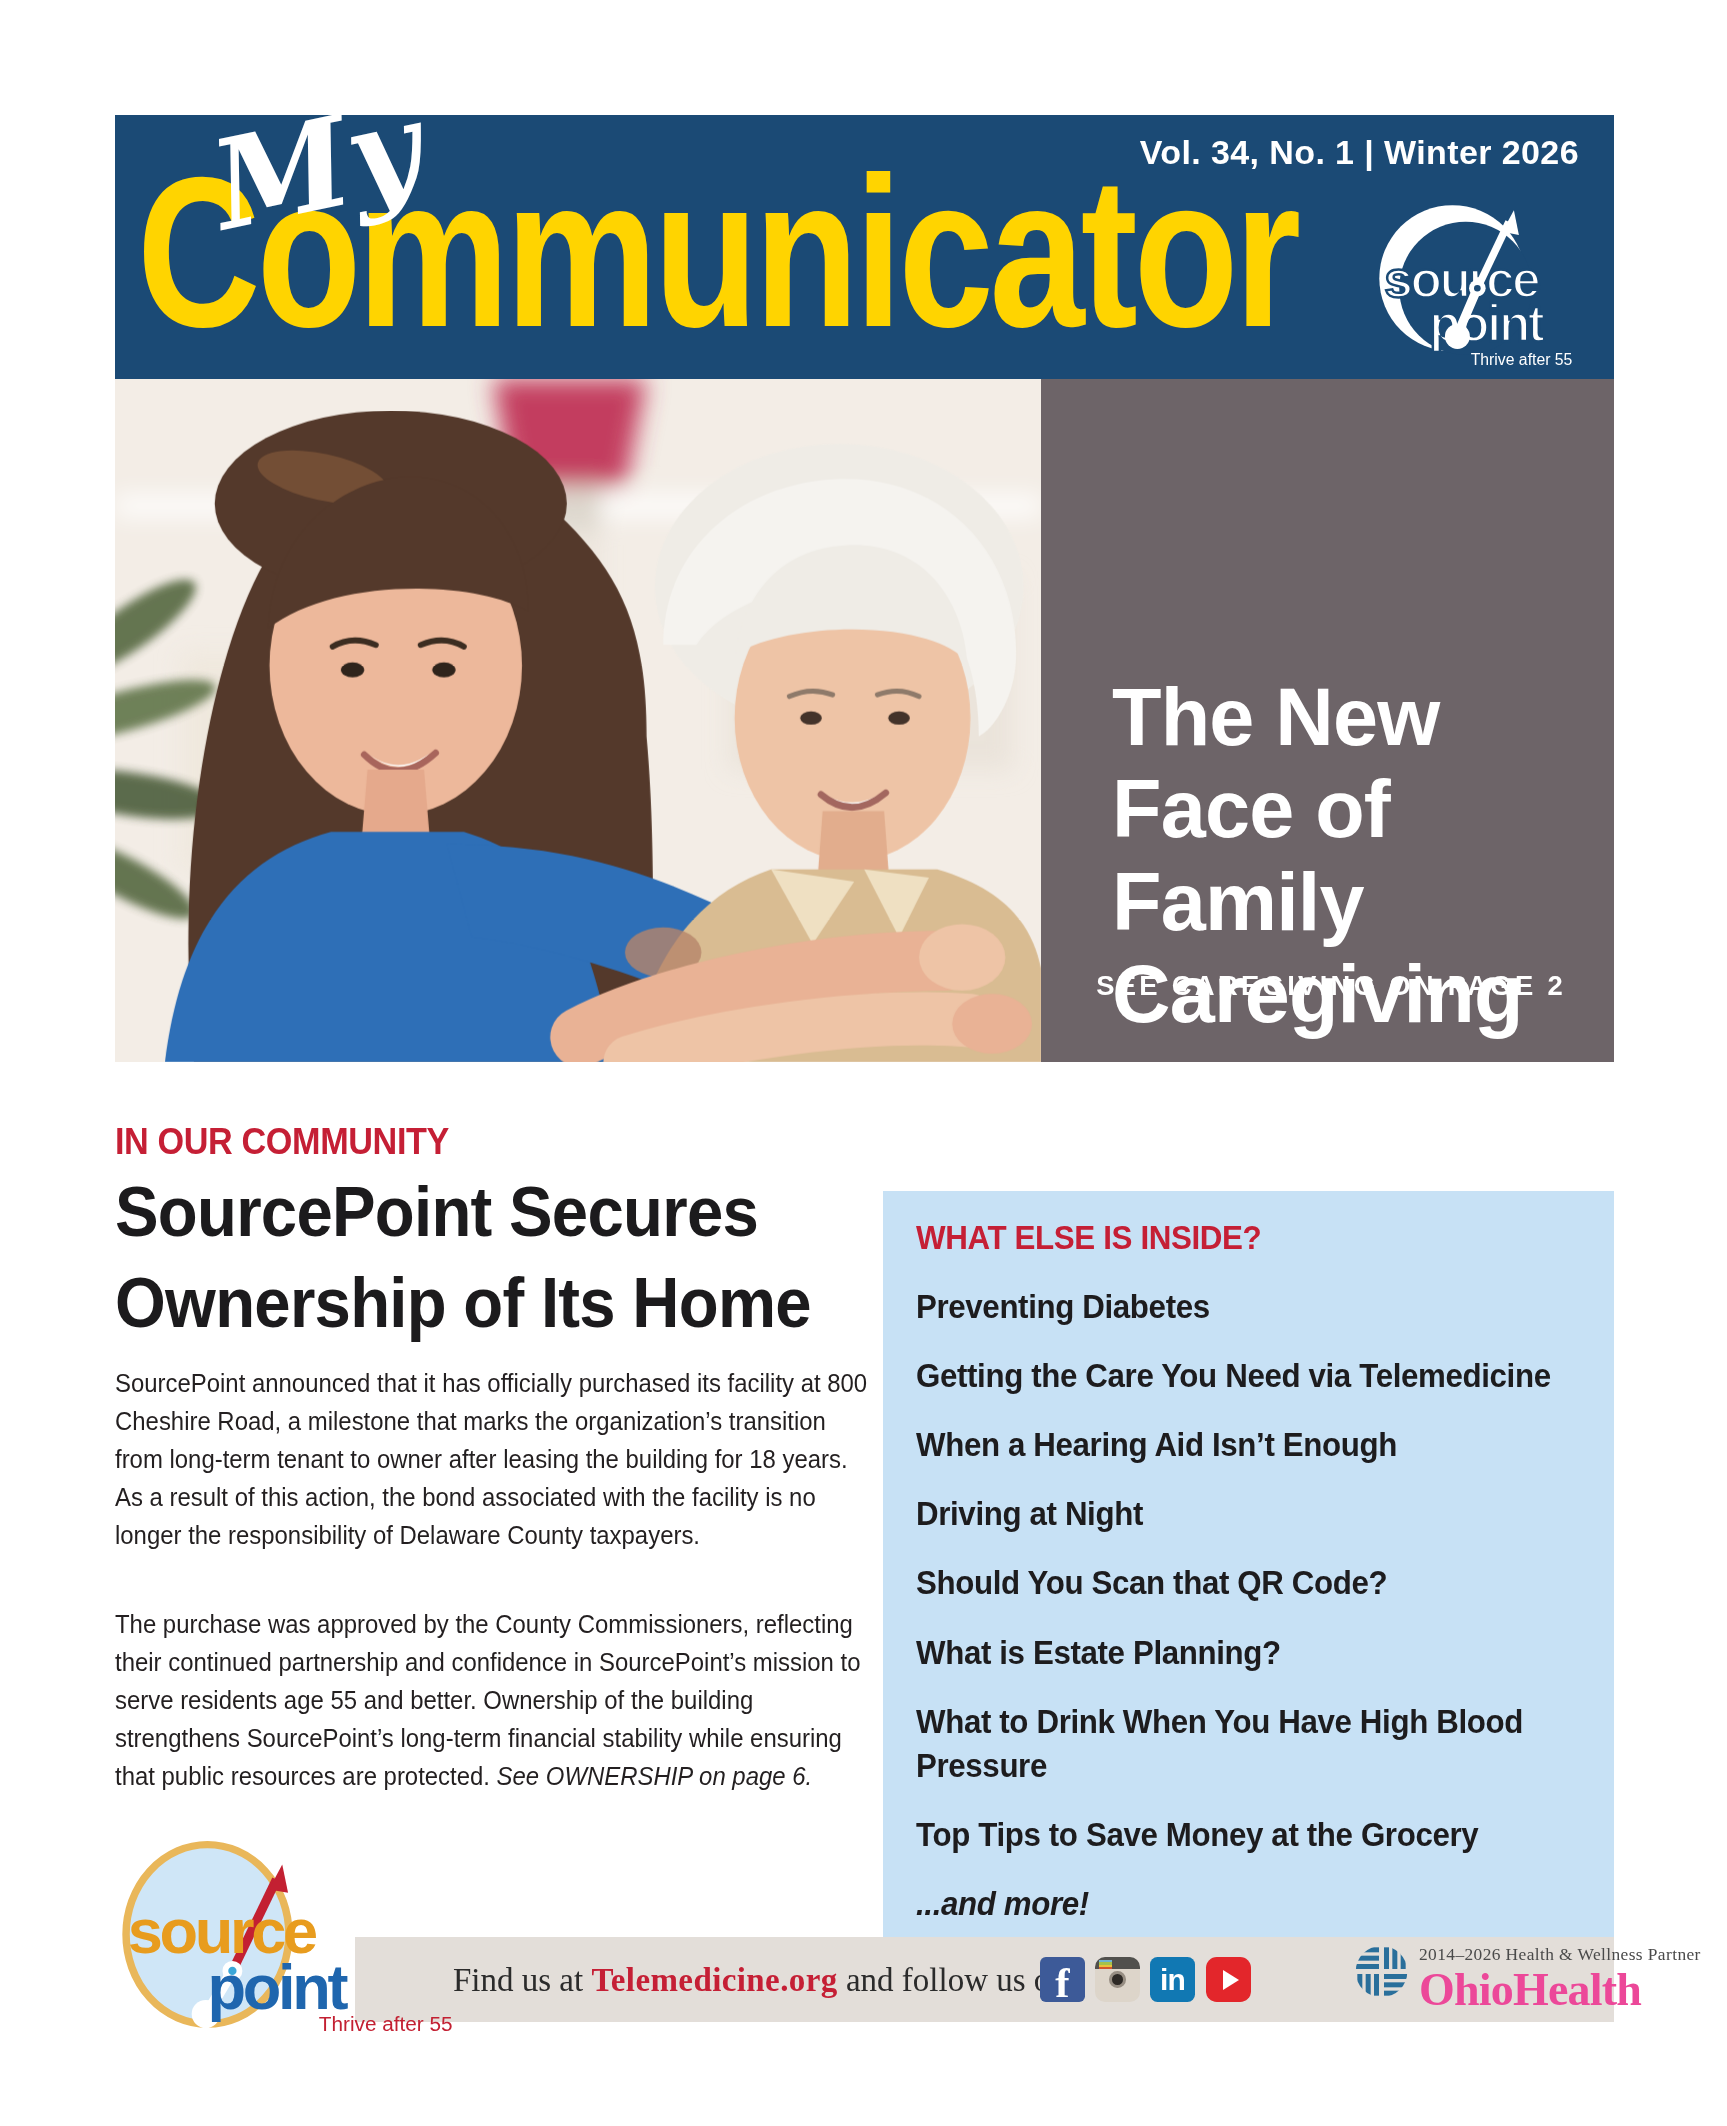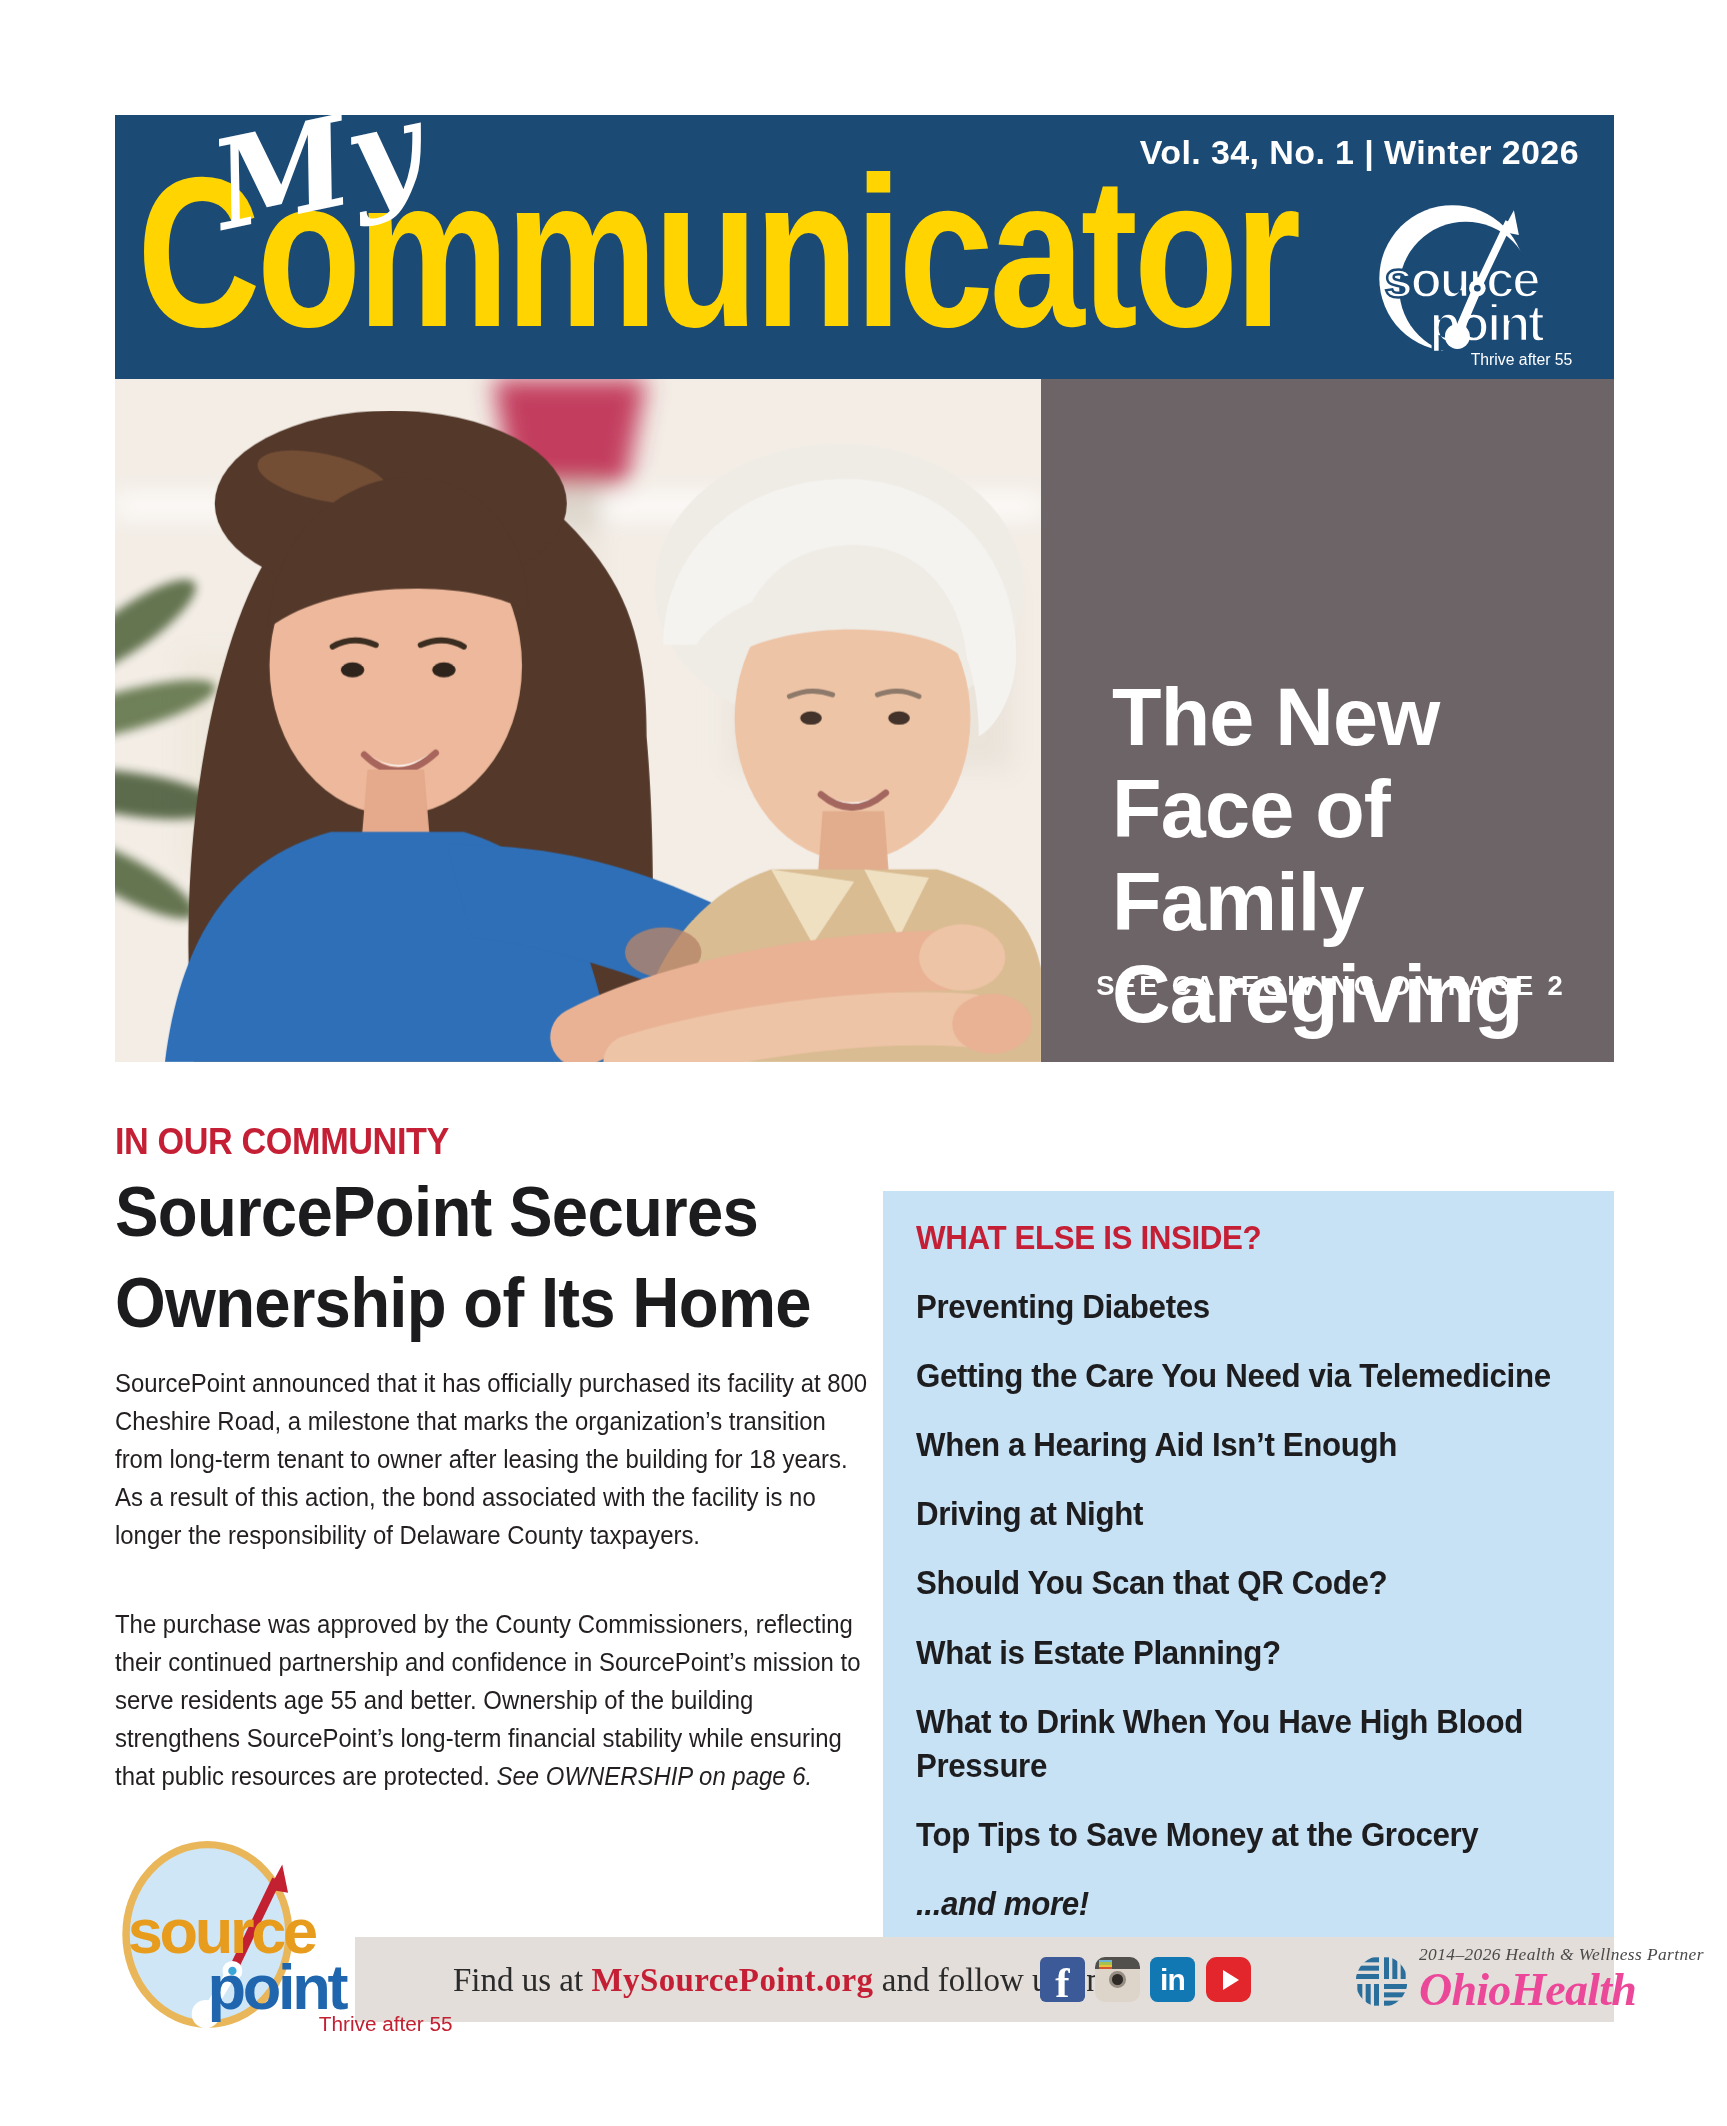--- a/index.html
+++ b/index.html
@@ -55,21 +55,21 @@
   .icon-ig::before{content:"";position:absolute;left:14px;top:14px;width:16.6px;height:16.6px;border-radius:50%;
         background:#2e2a26;border:3.3px solid #978e83;box-sizing:border-box;}
   .icon-ig::after{content:"";position:absolute;left:4.2px;top:2.5px;width:13.3px;height:9.1px;
         background:linear-gradient(180deg,#6fb3d2 0 25%,#a4c24c 25% 50%,#e9c23b 50% 75%,#d2562f 75% 100%);}
   .icon-li{left:1150px;background:#1178b3;border-radius:7.5px;color:#ffffff;font-weight:800;font-size:30px;
         text-align:center;line-height:45px;letter-spacing:-0.8px;}
   .icon-yt{left:1206px;background:#e3262b;border-radius:10.8px;position:absolute;}
   .icon-yt::before{content:"";position:absolute;left:16.6px;top:12.5px;width:0;height:0;
         border-left:16.6px solid #ffffff;border-top:10px solid transparent;border-bottom:10px solid transparent;}
 
-  .partner{position:absolute;left:1354px;top:1944px;display:flex;align-items:flex-end;font-style:italic;}
+  .partner{position:absolute;left:1354px;top:1944px;display:flex;align-items:flex-start;}
   .partner-mark{width:55px;height:55px;margin-right:10px;margin-bottom:3.3px;}
   .partner-caption{font-family:"Liberation Serif",serif;font-size:17.4px;color:#4a4a4a;letter-spacing:0.4px;margin-bottom:1.7px;}
   .partner-name{font-family:"Liberation Serif",serif;font-weight:700;font-size:46px;line-height:1.0;color:#ec4899;letter-spacing:-0.8px;}
 
   .svgtext{font-family:"Liberation Sans",sans-serif;}
 </style>
 </head>
 <body>
 
 <div class="page">
@@ -200,21 +200,21 @@
     <circle cx="120" cy="224" r="17" fill="#ffffff"></circle>
     <circle cx="152" cy="172" r="12" fill="#ffffff"></circle>
     <circle cx="152" cy="172" r="5" fill="#3ba7d8"></circle>
     <g class="svgtext" font-weight="800">
       <text x="26" y="150" font-size="76" fill="#e89c1e" letter-spacing="-4">source</text>
       <text x="122" y="218" font-size="76" fill="#1f66ae" letter-spacing="-4">point</text>
     </g>
     <text class="svgtext" x="256" y="244" font-size="25" fill="#c32032">Thrive after 55</text>
   </svg>
 
-  <div class="findus"><span>Find us at </span><b>MySourcePoint.org</b><span> and follow us on</span></div>
+  <div class="findus"><span>Find us at </span><b>Telemedicine.org</b><span> and follow us on</span></div>
 
   <div class="social icon-fb">f</div>
   <div class="social icon-ig"></div>
   <div class="social icon-li">in</div>
   <div class="social icon-yt"></div>
 
   <div class="partner">
     <svg class="partner-mark" viewBox="0 0 66 66">
       <defs>
           <clipPath id="ohc">

